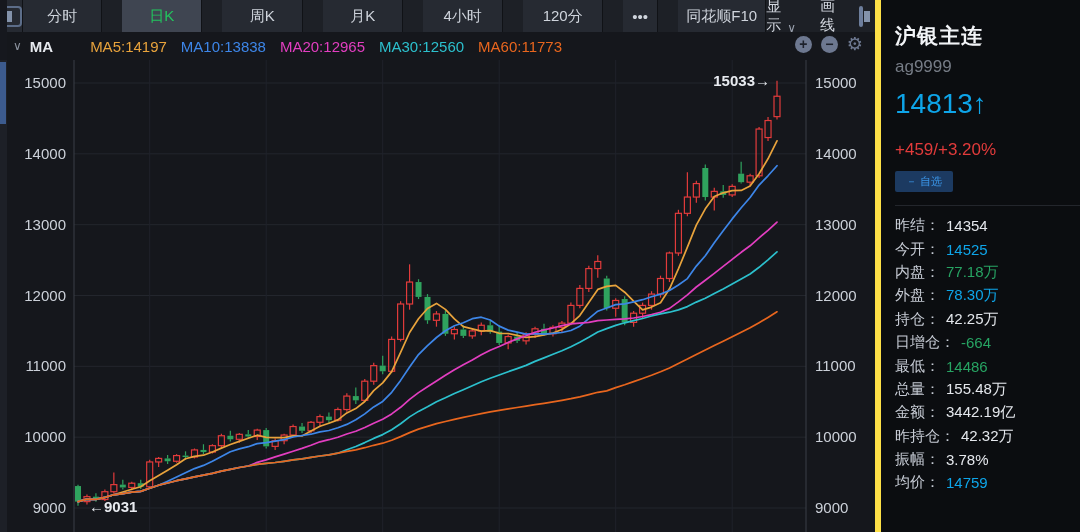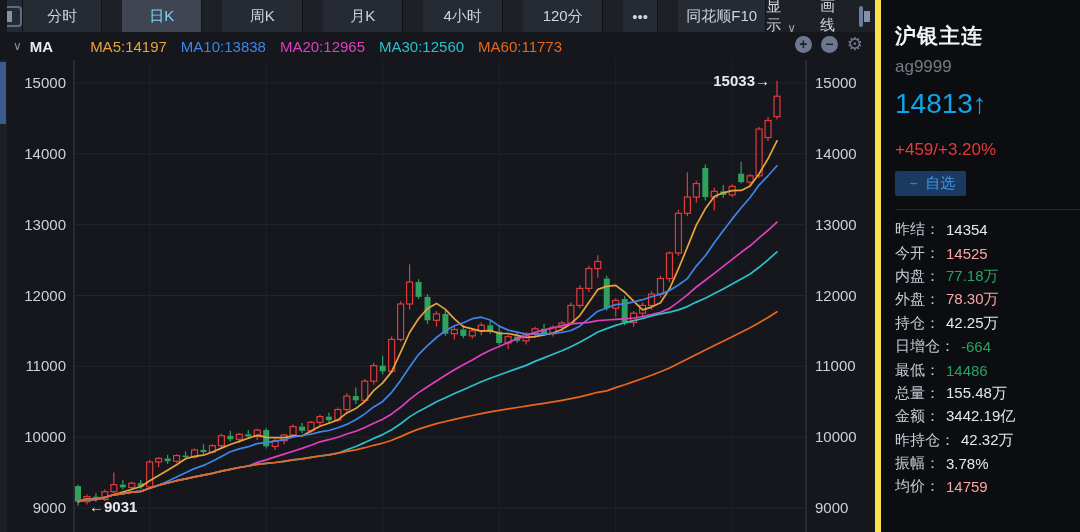--- a/index.html
+++ b/index.html
@@ -11,21 +11,21 @@
   .leftstrip { position:absolute; left:0; top:0; width:7px; height:532px; background:#1d2027; z-index:5; }
   .leftstrip .seg-top { position:absolute; top:0; left:0; width:7px; height:60px; background:#16181e; }
   .leftstrip .seg-blue { position:absolute; top:62px; left:0; width:6px; height:62px; background:#3c5b8e; }
 
   
   .topbar { position:absolute; left:0; top:0; width:875px; height:32px; background:#1d2026;
             display:flex; align-items:stretch; z-index:2; }
   .tabcell { display:flex; align-items:center; justify-content:center; background:#262a32;
              border-right:1px solid #101216; color:#cfd4dc; font-size:15px; cursor:default;
              white-space:nowrap; }
-  .tabcell.active { background:#3f4551; color:#7dd3fc; }
+  .tabcell.active { background:#3f4551; color:#22c55e; }
   .tabcell.iconcell { width:37px; }
   .panel-toggle { width:21px; height:21px; border:2px solid #5c6d89; border-radius:4px;
                   position:relative; background:transparent; }
   .panel-toggle i { position:absolute; left:3px; top:3px; width:6px; height:11px; background:#8493ab; display:block; }
   .topbar-right { margin-left:auto; display:flex; align-items:center; gap:24px; padding-right:12px; color:#d3d7df; font-size:15px; }
   .chev { color:#9aa1ae; font-size:12px; margin-left:6px; }
   .drop { display:flex; align-items:flex-end; }
 
   
   .marow { position:absolute; left:7px; top:32px; width:868px; height:28px; background:#15171c;
@@ -42,26 +42,26 @@
   .chart-area { position:absolute; left:0; top:60px; width:875px; height:472px; background:#15171c; }
 
   
   .quote-panel { position:absolute; left:875px; top:0; width:240px; height:532px; background:#0b0d10;
                  border-left:6px solid #fde047; padding:22px 10px 0 14px; color:#e4e7ec; }
   .qp-title { font-size:21px; font-weight:bold; color:#f2f4f7; letter-spacing:1px; }
   .qp-code { font-size:17px; color:#767c86; margin-top:7px; }
   .qp-price { font-size:28px; font-weight:normal; color:#0ea5e9; margin-top:11px; }
   .qp-change { font-size:17px; color:#e23b3b; margin-top:20px; }
   .qp-watch { display:inline-block; margin-top:11px; background:#1c3a61; color:#3b97ea;
-              font-size:15px; padding:3px 11px; border-radius:2px; cursor:default; }
+              font-size:11px; padding:3px 11px; border-radius:2px; cursor:default; }
   .qp-divider { border-top:1px solid #23262c; margin-top:13px; }
   .qp-stats { margin-top:8px; }
   .qp-row { font-size:15px; height:23.4px; display:flex; align-items:center; white-space:nowrap; }
   .qp-label { color:#c6cbd4; margin-right:6px; }
-  .v-white { color:#e4e7ec; } .v-red { color:#fca5a5; } .v-green { color:#27a463; }
+  .v-white { color:#e4e7ec; } .v-red { color:#0ea5e9; } .v-green { color:#27a463; }
 </style>
 </head>
 <body>
 
 <div class="app">
 
   <div class="topbar">
     <div class="tabcell iconcell">
       <span class="panel-toggle">
           <i></i>

